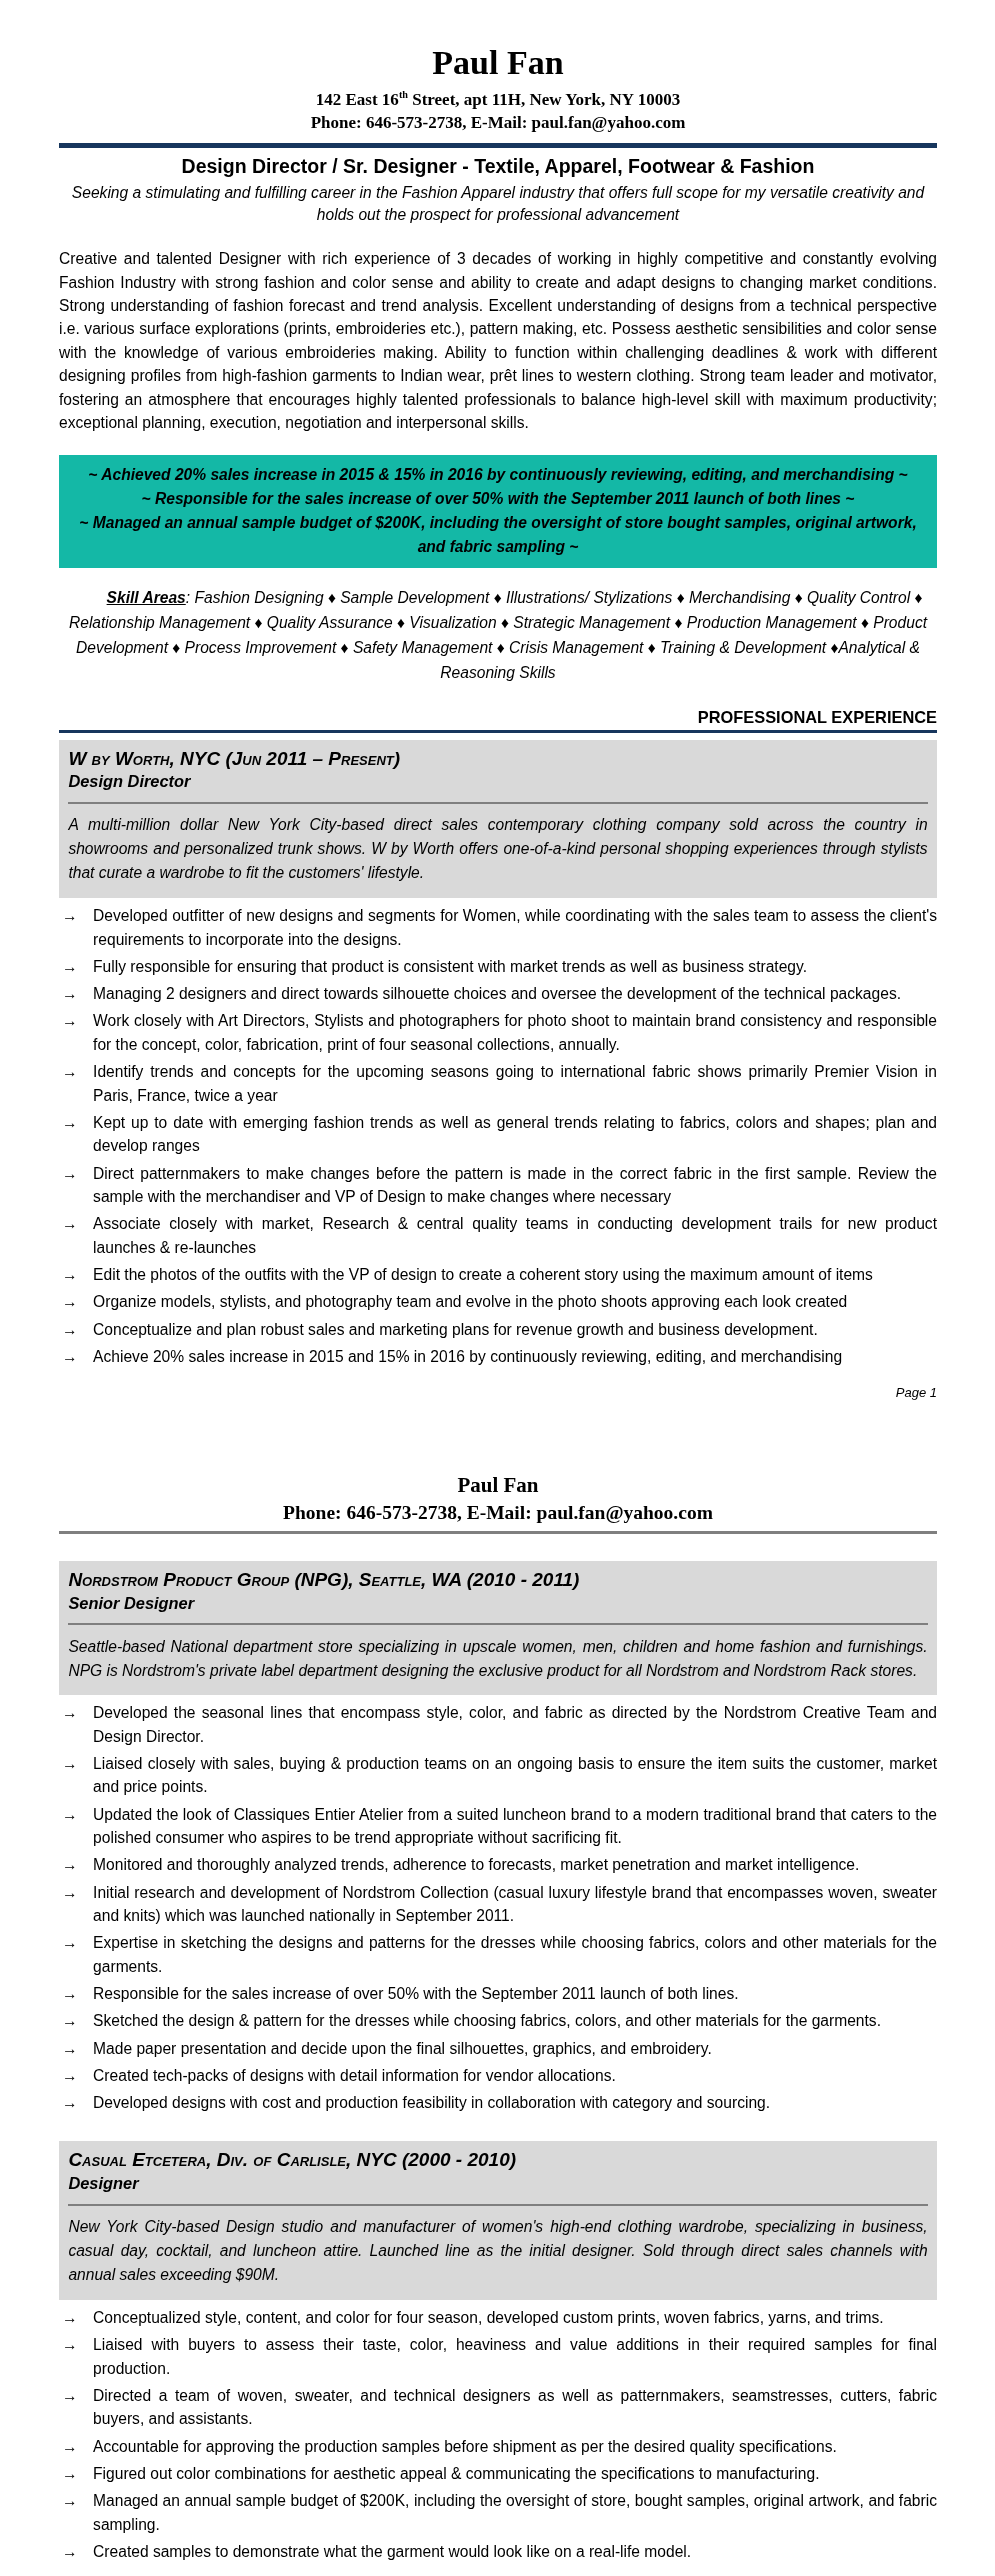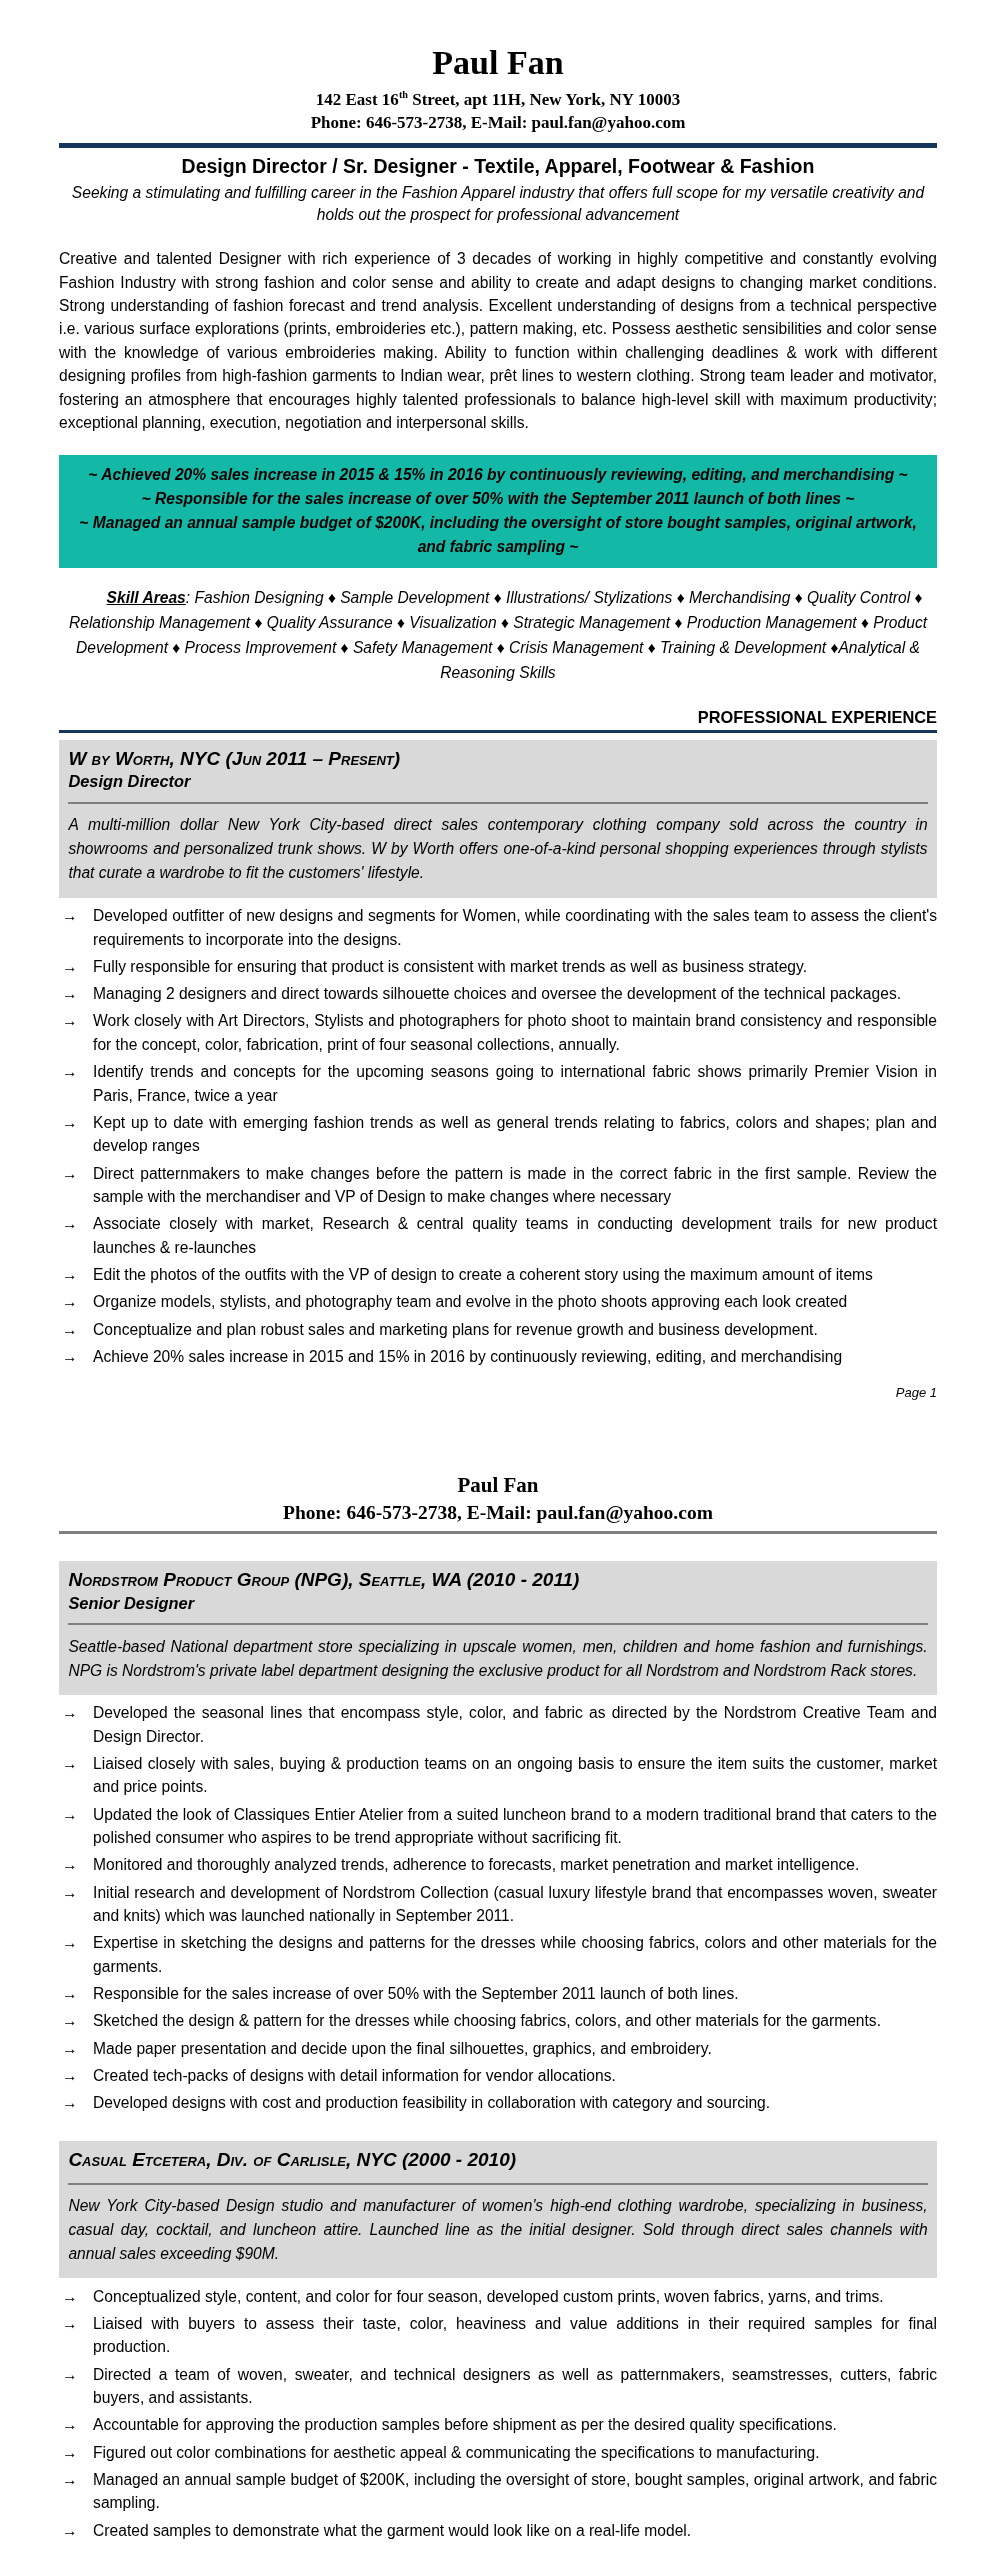--- a/index.html
+++ b/index.html
@@ -229,20 +229,21 @@
         <span class="btxt">Created tech-packs of designs with detail information for vendor allocations.</span>
       </li>
       <li>
         <span class="arrow">→</span>
         <span class="btxt">Developed designs with cost and production feasibility in collaboration with category and sourcing.</span>
       </li>
     </ul>
 
   <section class="jobbox mt-lg">
     <div class="company">Casual Etcetera, Div. of Carlisle, NYC (2000 - 2010)</div>
+    <div class="role">Designer</div>
     <hr class="inner-rule">
     <p class="jobdesc">New York City-based Design studio and manufacturer of women's high-end clothing wardrobe, specializing in business, casual day, cocktail, and luncheon attire. Launched line as the initial designer. Sold through direct sales channels with annual sales exceeding $90M.</p>
   </section>
 
   <ul class="bullets">
       <li>
         <span class="arrow">→</span>
         <span class="btxt">Conceptualized style, content, and color for four season, developed custom prints, woven fabrics, yarns, and trims.</span>
       </li>
       <li>

